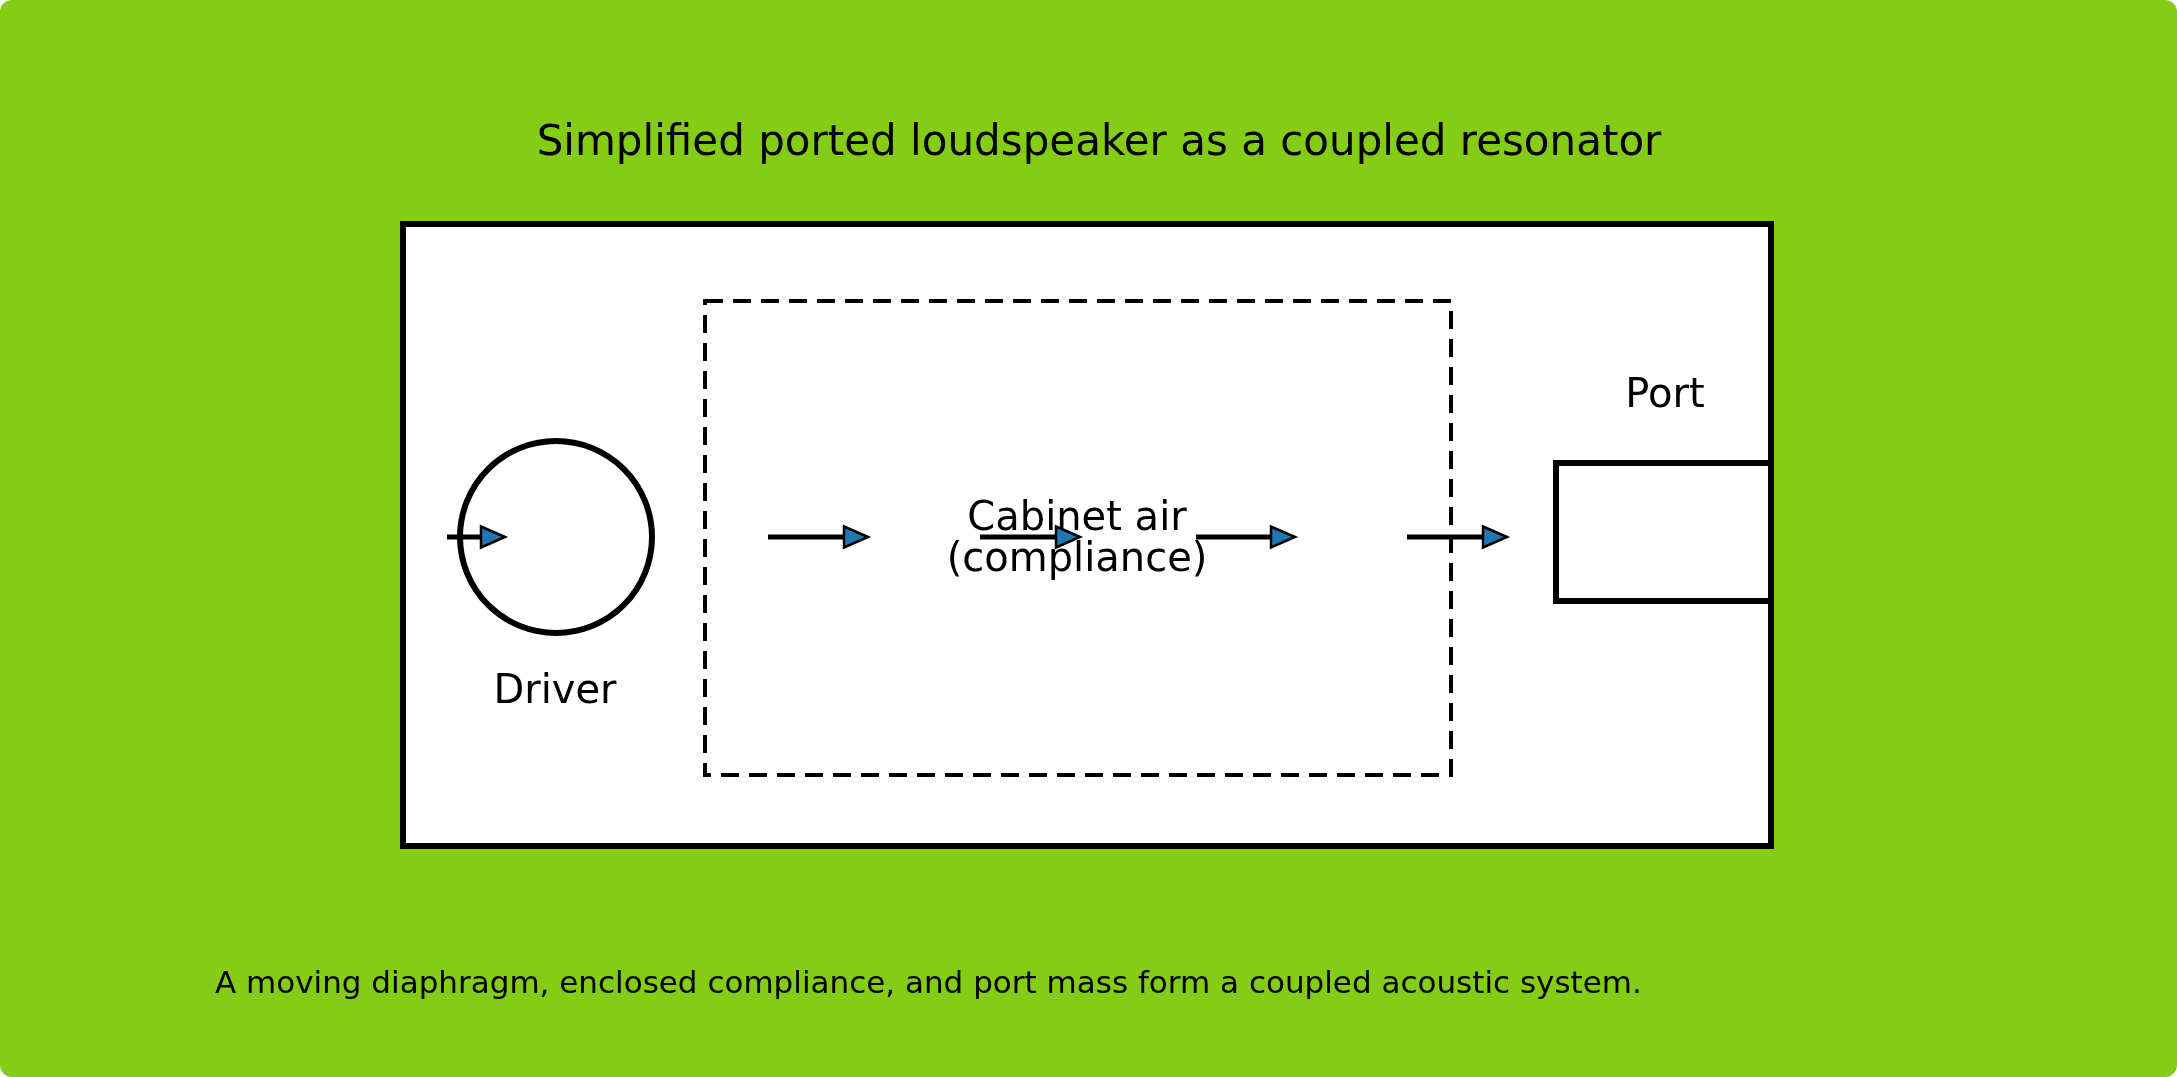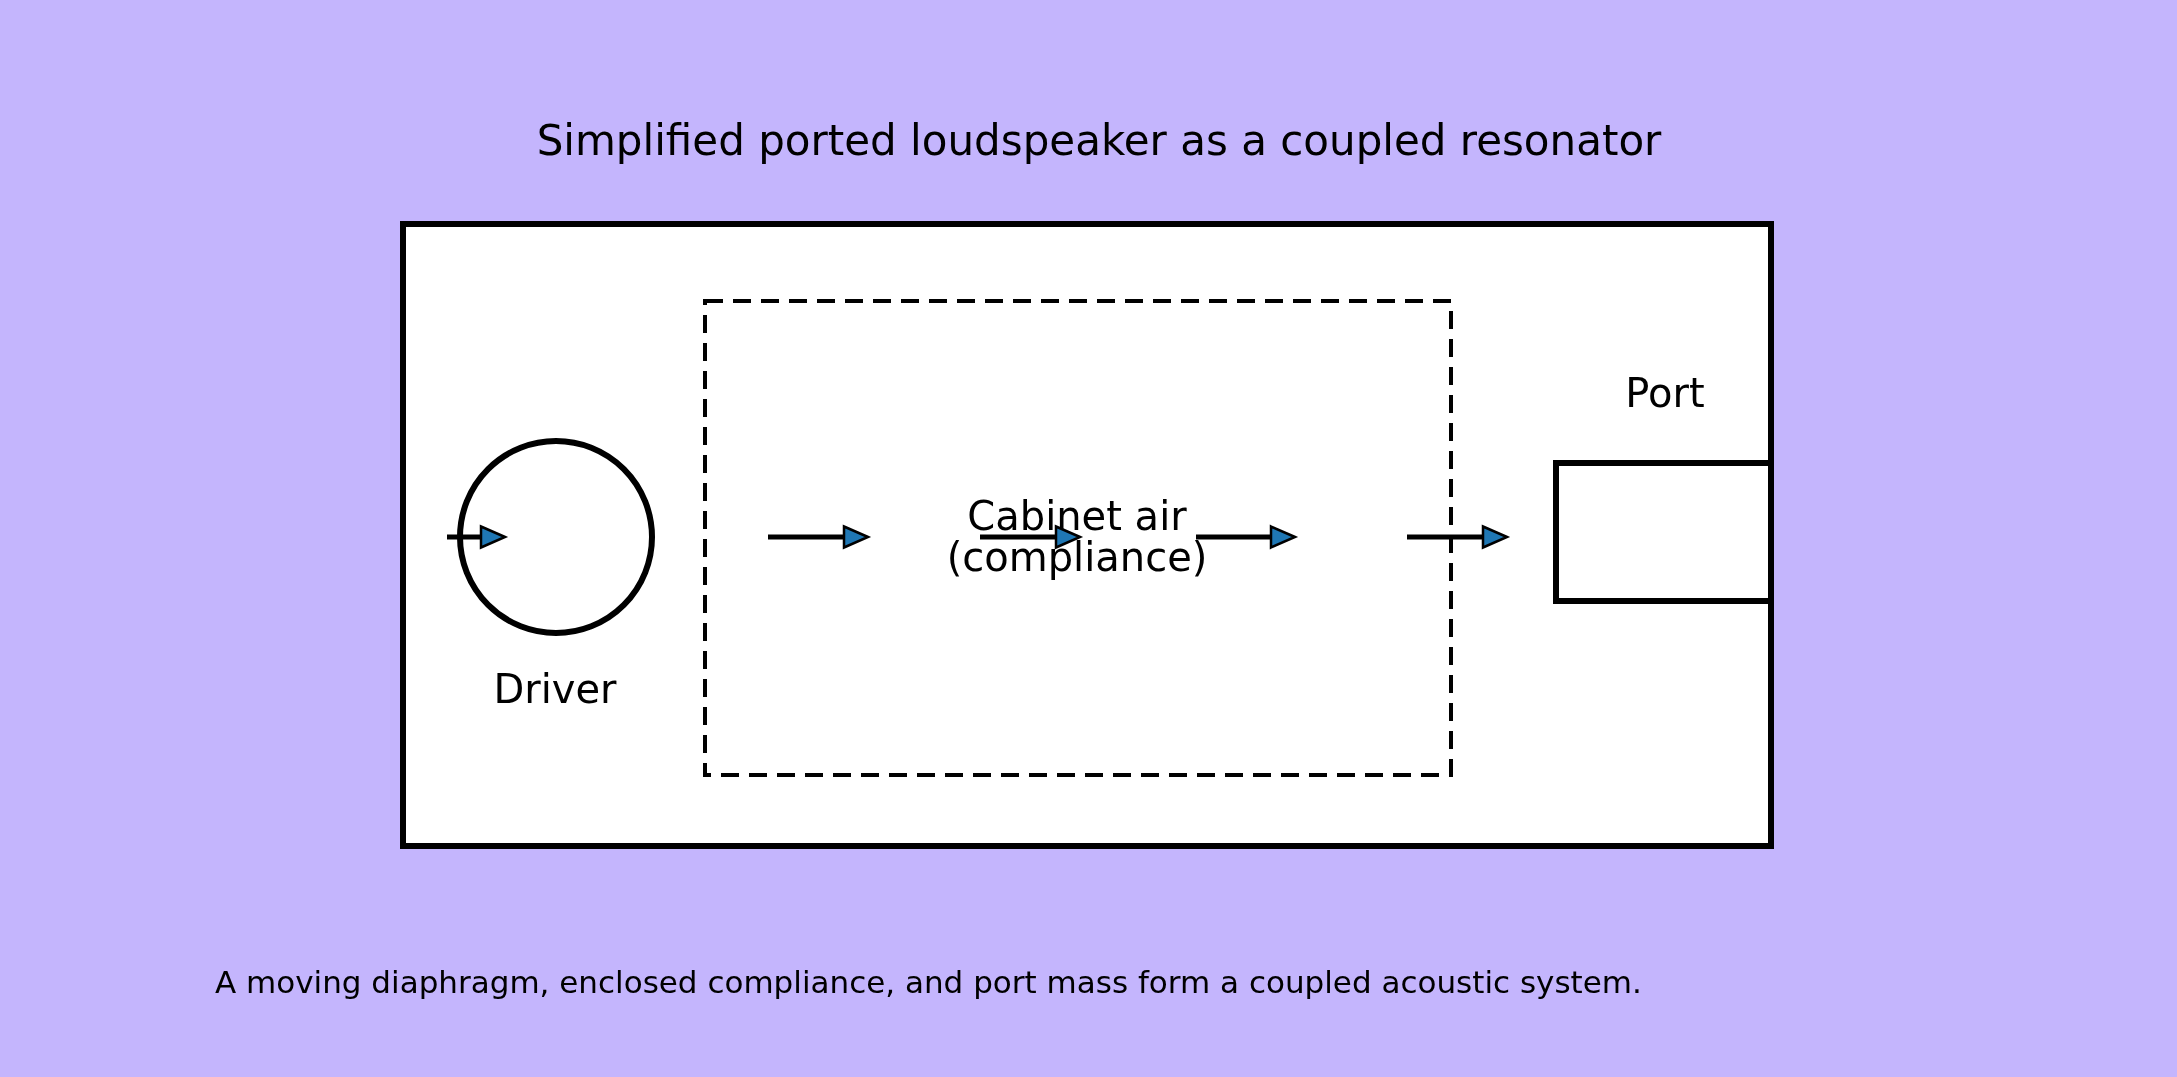--- a/index.html
+++ b/index.html
@@ -4,23 +4,24 @@
 <style>
   html, body {
     margin: 0;
     padding: 0;
     background: #ffffff;
   }
   .stage {
     position: relative;
     width: 2177px;
     height: 1077px;
-    background: #c4b5fd;
+    background: #84cc16;
     font-family: "DejaVu Sans", "Liberation Sans", sans-serif;
     overflow: hidden;
+    border-radius: 12px;
   }
   svg text {
     fill: #000000;
     font-family: "DejaVu Sans", "Liberation Sans", sans-serif;
   }
   .title-text   { font-size: 42px; }
   .label-text   { font-size: 40px; }
   .caption-text { font-size: 31px; }
 </style>
 </head>

